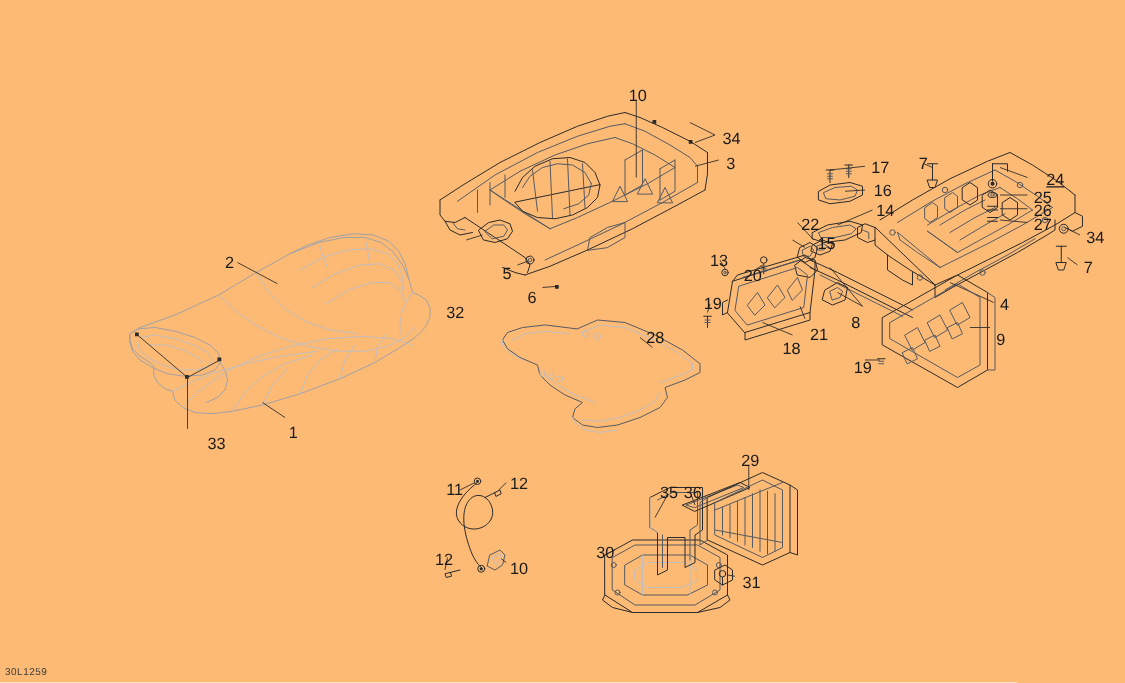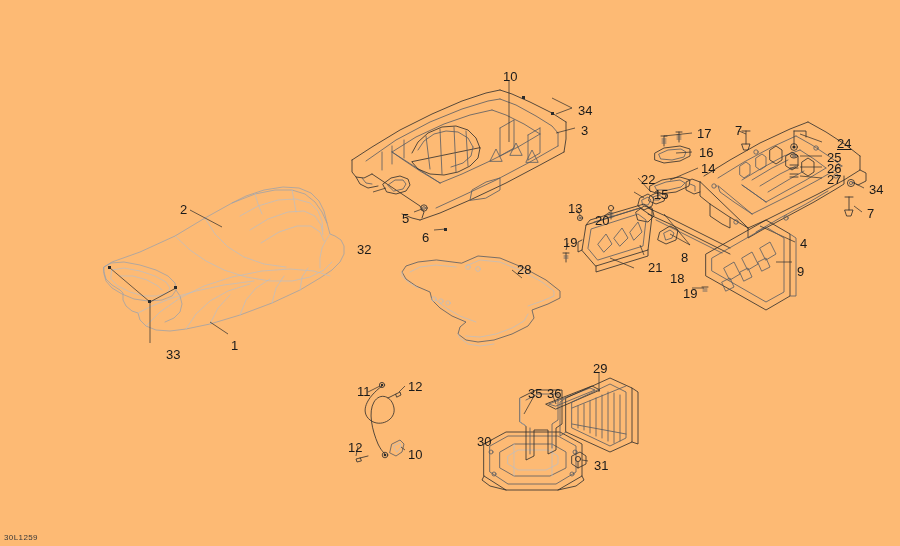--- a/index.html
+++ b/index.html
@@ -481,21 +481,21 @@
       <div class="callout" style="left: 180px; top: 203px;">2</div>
       <div class="callout" style="left: 357px; top: 195px; margin-top: 48px;">32</div>
       <div class="callout" style="left: 568px; top: 202px;">13</div>
       <div class="callout" style="left: 595px; top: 214px;">20</div>
       <div class="callout" style="left: 402px; top: 212px;">5</div>
       <div class="callout" style="left: 867px; top: 207px;">7</div>
       <div class="callout" style="left: 422px; top: 231px;">6</div>
       <div class="callout" style="left: 563px; top: 236px;">19</div>
       <div class="callout" style="left: 681px; top: 251px;">8</div>
       <div class="callout" style="left: 800px; top: 237px;">4</div>
-      <div class="callout" style="left: 626px; top: 272px; margin-left: 44px;">18</div>
+      <div class="callout" style="left: 626px; top: 272px;">18</div>
       <div class="callout" style="left: 648px; top: 261px;">21</div>
       <div class="callout" style="left: 517px; top: 263px;">28</div>
       <div class="callout" style="left: 797px; top: 265px;">9</div>
       <div class="callout" style="left: 683px; top: 287px;">19</div>
       <div class="callout" style="left: 141px; top: 348px; margin-left: 25px;">33</div>
       <div class="callout" style="left: 231px; top: 339px;">1</div>
       <div class="callout" style="left: 593px; top: 362px;">29</div>
       <div class="callout" style="left: 357px; top: 385px;">11</div>
       <div class="callout" style="left: 408px; top: 380px;">12</div>
       <div class="callout" style="left: 528px; top: 387px;">35</div>

